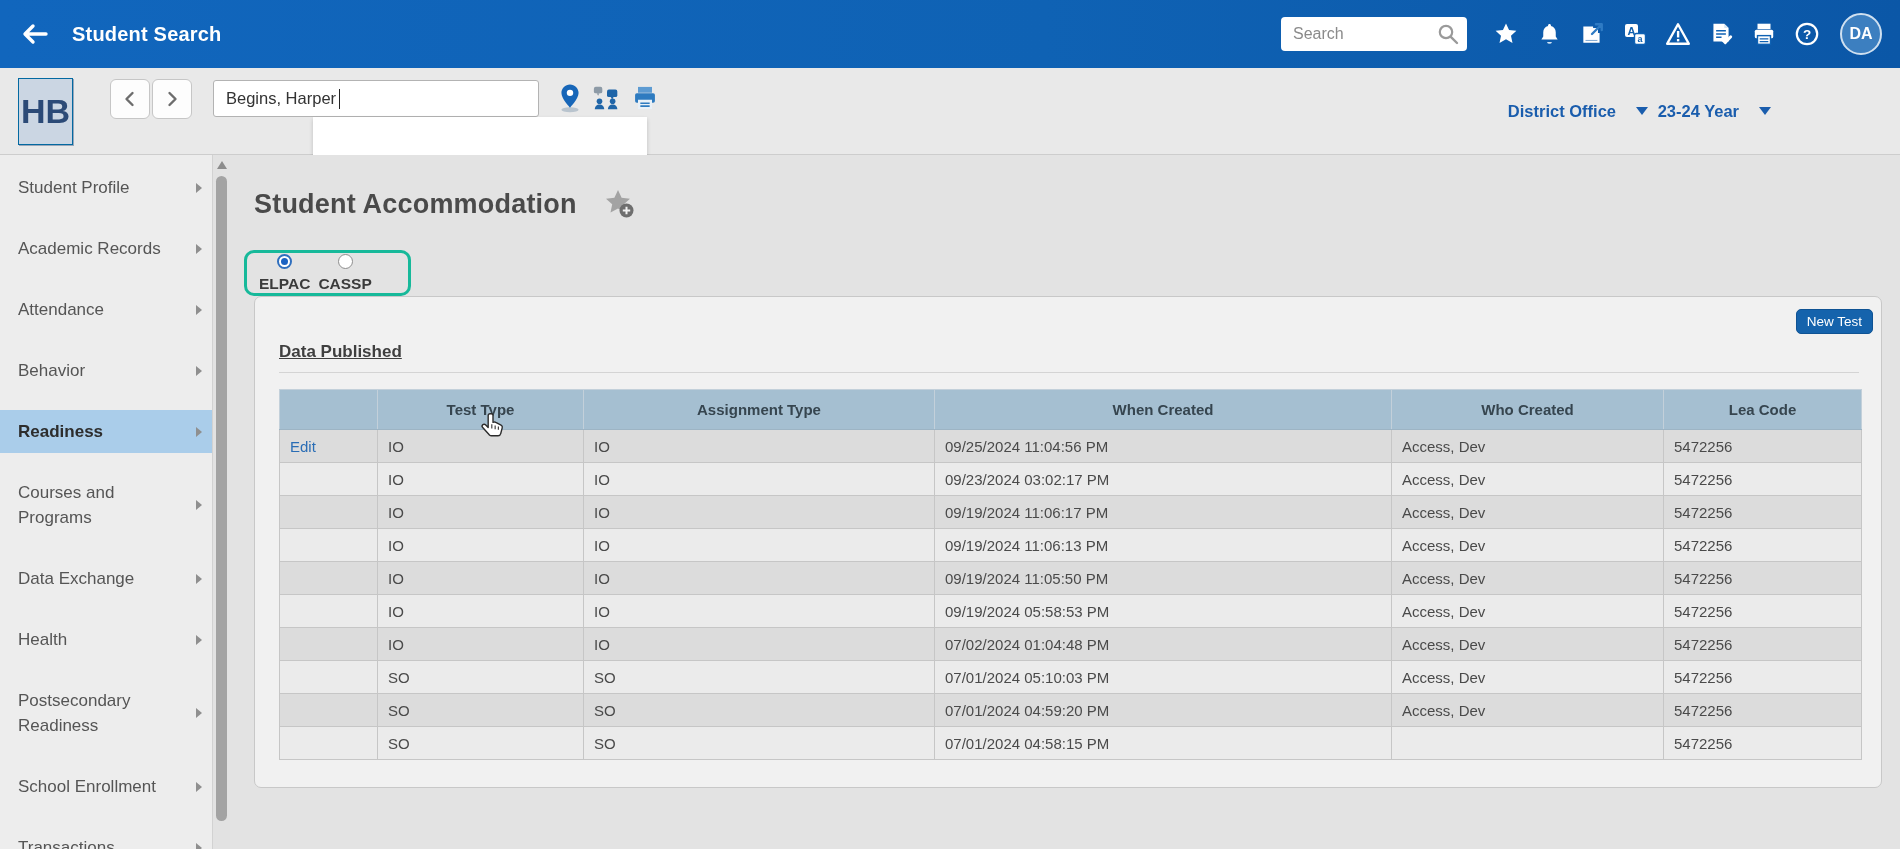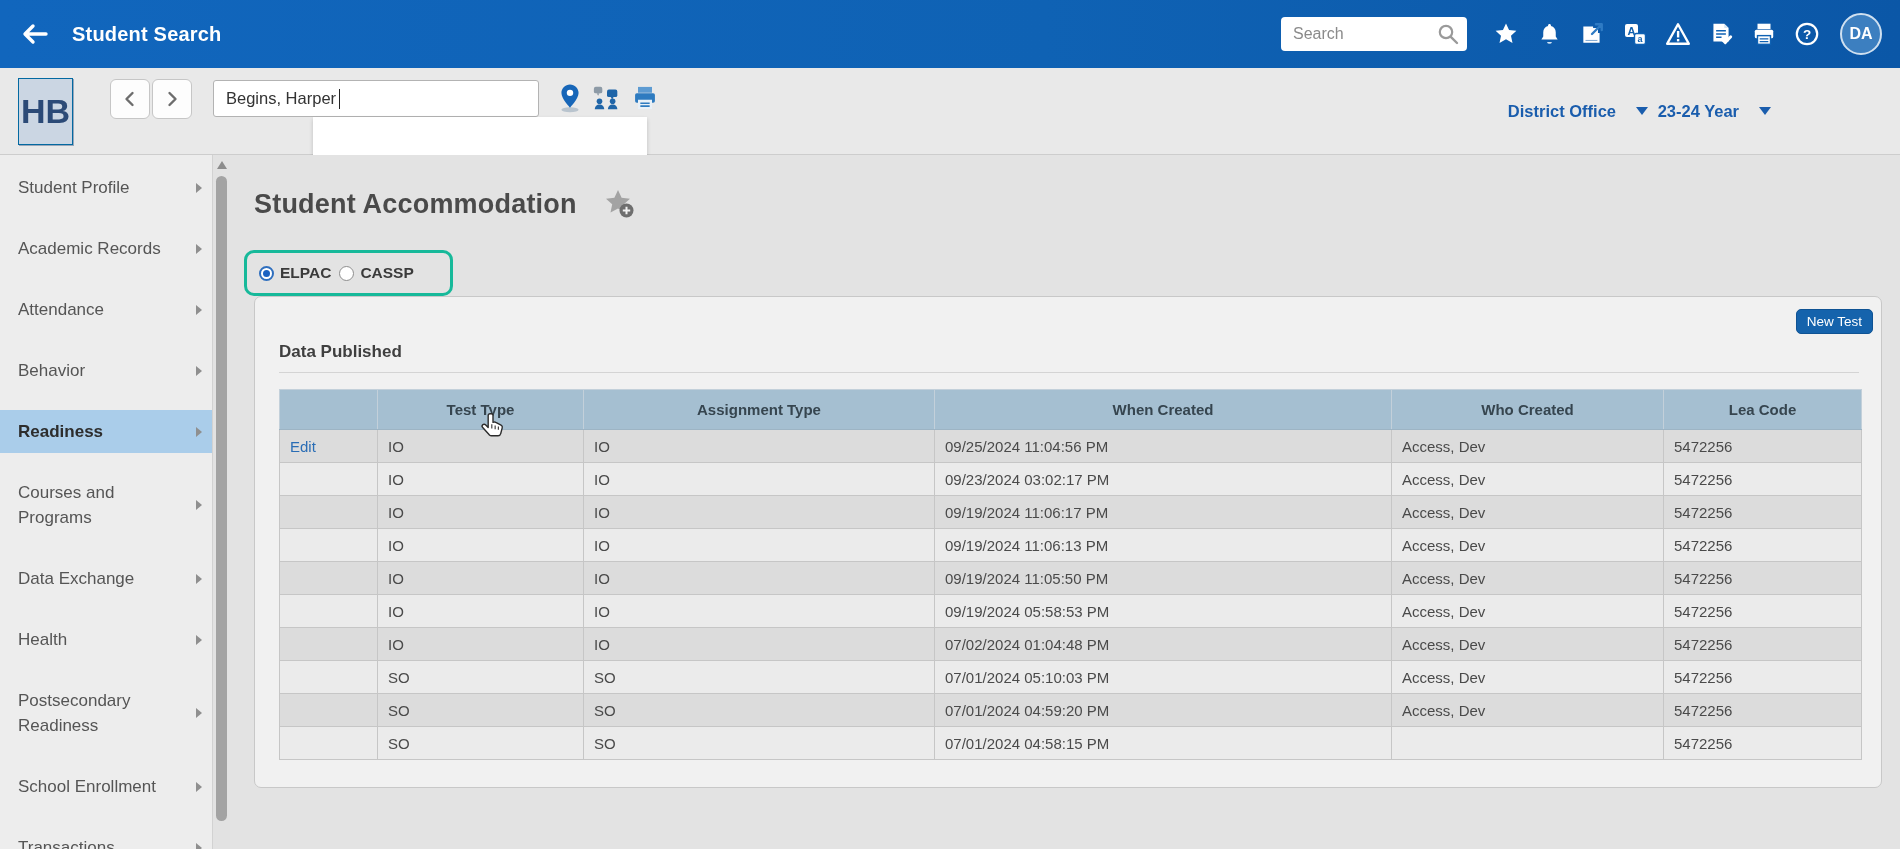--- a/index.html
+++ b/index.html
@@ -74,34 +74,34 @@
   .scroll-thumb{width:11px;height:645px;background:#a3a3a3;border-radius:6px;margin-top:7px;}
   .main{flex:1;background:#e3e3e3;position:relative;box-sizing:border-box;padding:33px 18px 0 24px;}
   .title-row{display:flex;align-items:center;gap:26px;margin:0 0 30px 0;}
   .page-title{font-size:27px;font-weight:bold;color:#4a4a4a;margin:0;letter-spacing:.2px;}
   .fav-add{width:34px;height:32px;}
   .radio-box{
     display:inline-flex;align-items:center;gap:8px;margin-left:-10px;
     border:3px solid #17b99a;border-radius:10px;padding:10px 36px 10px 12px;box-sizing:border-box;height:46px;
     position:relative;z-index:2;background:transparent;
   }
-  .radio-opt{display:inline-flex;align-items:center;gap:6px;font-size:15.5px;font-weight:bold;color:#3b3b3b;}
+  .radio-opt{display:inline-flex;align-items:center;gap:6px;font-size:15.5px;font-weight:bold;color:#3b3b3b;flex-direction:column;}
   .radio{width:15px;height:15px;border-radius:50%;background:#fff;border:1px solid #8e8e8e;box-sizing:border-box;position:relative;}
   .radio.on{border:2px solid #2f6fbe;}
   .radio.on::after{content:"";position:absolute;left:2px;top:2px;width:7px;height:7px;border-radius:50%;background:#1b62c2;}
   .panel{
     margin-top:0;width:1628px;height:492px;background:#f1f1f1;border:1px solid #c8c8c8;border-radius:7px;
     box-sizing:border-box;padding:12px 22px 0 24px;position:relative;
   }
   .panel-toolbar{display:flex;justify-content:flex-end;margin:0 -14px 6px 0;}
   .btn-primary{
     background:#1563ac;color:#fff;border:1px solid #0f5394;border-radius:5px;font-size:13.5px;
     padding:4px 10px;font-family:"Liberation Sans","DejaVu Sans",sans-serif;
   }
-  .section-title{font-size:17px;font-weight:bold;color:#3f3f3f;margin:8px 0 10px 0;}
+  .section-title{font-size:17px;font-weight:bold;color:#3f3f3f;margin:8px 0 10px 0;text-decoration:underline;}
   .section-rule{border:none;border-top:1px solid #d4d4d4;margin:0 0 16px 0;}
   table.data{border-collapse:collapse;width:1582px;table-layout:fixed;font-size:15px;color:#4a4a4a;}
   table.data th{
     background:#a5bfd1;color:#36454f;font-weight:bold;font-size:15px;height:40px;
     border:1px solid #c3d0da;border-bottom:1px solid #9db4c4;text-align:center;padding:0 6px;box-sizing:border-box;
   }
   table.data td{height:33px;border:1px solid #c6c6c6;padding:0 6px 0 10px;box-sizing:border-box;overflow:hidden;white-space:nowrap;}
   table.data tr.odd td{background:#dcdcdc;}
   table.data tr.even td{background:#ebebeb;}
   .edit-link{color:#2a6db5;text-decoration:none;}

